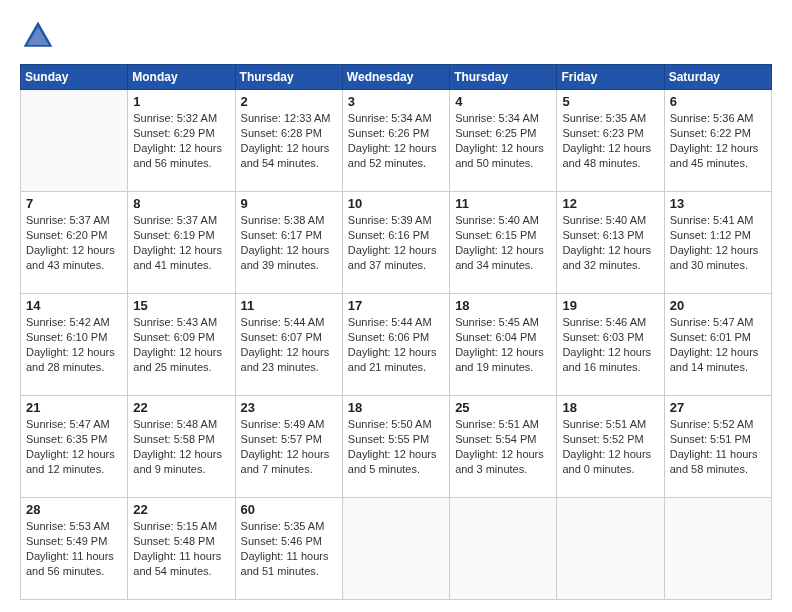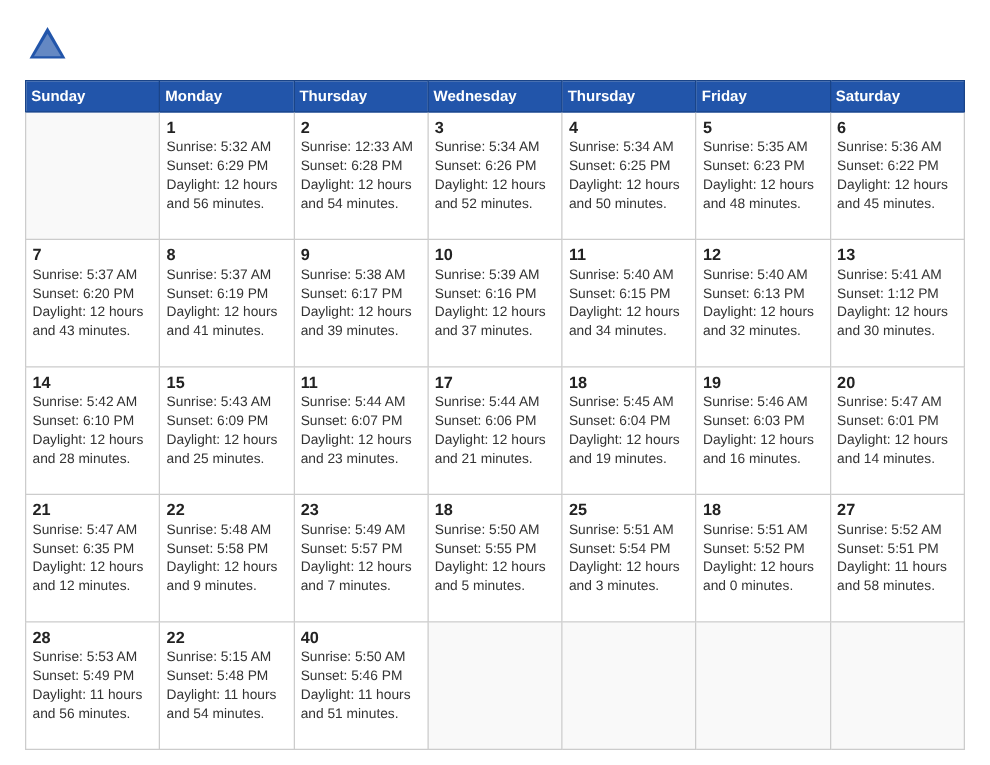--- a/index.html
+++ b/index.html
@@ -342,22 +342,22 @@
 and 56 minutes.</div>
           </td>
           <td>
             <span class="day-number">22</span>
             <div class="day-info">Sunrise: 5:15 AM
 Sunset: 5:48 PM
 Daylight: 11 hours
 and 54 minutes.</div>
           </td>
           <td>
-            <span class="day-number">40</span>
-            <div class="day-info">Sunrise: 5:50 AM
+            <span class="day-number">60</span>
+            <div class="day-info">Sunrise: 5:35 AM
 Sunset: 5:46 PM
 Daylight: 11 hours
 and 51 minutes.</div>
           </td>
           <td class="empty-cell"></td>
           <td class="empty-cell"></td>
           <td class="empty-cell"></td>
           <td class="empty-cell"></td>
         </tr>
       </tbody>

